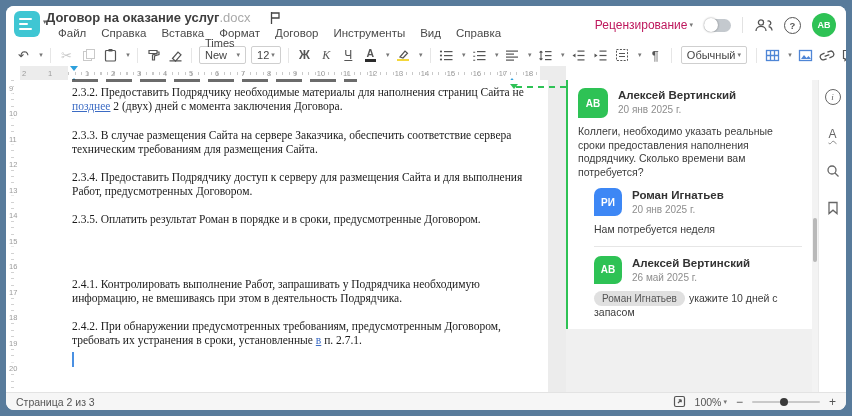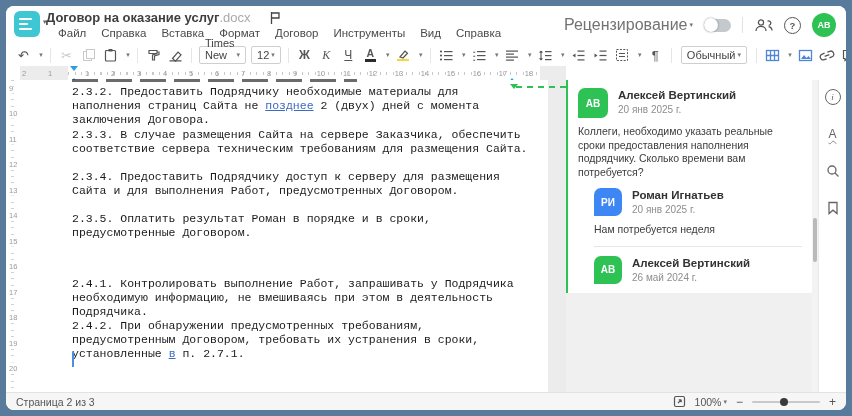--- a/index.html
+++ b/index.html
@@ -20,21 +20,21 @@
   .logo i:nth-child(2){width:9px;}
   .logo i:nth-child(3){width:13px;}
   .logo-caret{position:absolute;left:37px;top:12px;font-size:7px;color:#666;}
   .title-row{position:absolute;left:40px;top:4px;display:flex;align-items:center;font-size:13px;color:#3f3f3f;}
   .title-main{font-weight:bold;}
   .title-ext{color:#a9a9a9;}
   .flag-btn{margin-left:18px;display:flex;align-items:center;}
   .menu-row{position:absolute;left:52px;top:21px;display:flex;gap:15px;font-size:11.5px;color:#4a4a4a;}
   .menu-row span{cursor:default;}
   .header-right{position:absolute;right:10px;top:7px;display:flex;align-items:center;gap:11px;height:24px;}
-  .review-label{font-size:16px;color:#737373;}
+  .review-label{font-size:12px;color:#be185d;}
   .mini-caret{font-size:7px;color:#777;margin-left:2px;}
   .toggle{width:27px;height:13px;border-radius:7px;background:#c4c9ce;position:relative;}
   .toggle .knob{position:absolute;left:0;top:-0.5px;width:14px;height:14px;border-radius:50%;background:#fff;
         box-shadow:0 0 2px rgba(0,0,0,.45);}
   .hdr-sep{width:1px;height:16px;background:#e2e2e2;}
   .help-circle{width:15px;height:15px;border:1.3px solid #555;border-radius:50%;display:flex;align-items:center;
         justify-content:center;font-size:9.5px;color:#555;font-weight:bold;}
   .avatar-circle{width:24px;height:24px;border-radius:50%;background:#2ec255;color:#fff;font-size:9px;font-weight:bold;
         display:flex;align-items:center;justify-content:center;}
 
@@ -71,21 +71,21 @@
         background:repeating-linear-gradient(to bottom,#d2d2d2 0 1px,transparent 1px 6.4px);}
   .vnum{position:absolute;left:3px;transform:translateY(-50%);font-size:7.5px;color:#9a9a9a;background:#fff;padding:1px 0;}
   .tri{width:0;height:0;position:absolute;}
   .tri-first{left:64px;top:0;border:4.5px solid transparent;border-top:5.5px solid #2da0dc;}
   .tri-hang{left:64px;top:8px;border:4.5px solid transparent;border-bottom:5.5px solid #2da0dc;}
   .tri-right{left:502px;top:8px;border:4.5px solid transparent;border-bottom:5.5px solid #2da0dc;}
 
   
   .doc-page{position:absolute;top:74px;left:14px;width:528px;bottom:18px;background:#fff;}
   .doc-gap{position:absolute;top:74px;left:542px;width:18px;bottom:18px;background:#ececec;}
-  .doc-p{position:absolute;left:66px;width:462px;font-family:Liberation Mono, monospace;font-size:11.5px;
+  .doc-p{position:absolute;left:66px;width:462px;font-family:Liberation Serif, serif;font-size:11.5px;
         line-height:14px;color:#1b1b1b;text-align:left;}
   .ins{color:#3b6bc4;text-decoration:underline;}
   .caret-bar{position:absolute;left:66px;top:346px;width:2px;height:15px;background:#4a90e2;}
   .clip-line{position:absolute;left:66px;top:73px;width:285px;height:3px;overflow:hidden;
         background:repeating-linear-gradient(to right,#3a3a3a 0 26px,transparent 26px 34px);opacity:.75;}
   .anchor-line{position:absolute;left:510px;top:80px;width:50px;border-top:2px dashed #2ec255;}
   .anchor-tip{position:absolute;left:504px;top:78px;width:0;height:0;border:4px solid transparent;border-top:5px solid #2ec255;}
 
   
   .comments{position:absolute;left:560px;top:74px;width:246px;bottom:18px;background:#f0f0f0;}
@@ -420,22 +420,25 @@
         <div class="c-text">Нам потребуется неделя</div>
       </div>
 
       <div class="c-divider"></div>
 
       <div class="c-reply" style="margin-top:0">
         <div class="c-head">
           <span class="avatar-bubble av-green">АВ</span>
           <span>
             <div class="c-name">Алексей Вертинский</div>
-            <div class="c-date">26 май 2024 г.</div>
+            <div class="c-date">26 май 2025 г.</div>
           </span>
+        </div>
+        <div class="c-text">
+          <span class="mention-chip">Роман Игнатьев</span><span>укажите 10 дней с запасом</span>
         </div>
       </div>
 
     </div>
   </div>
   <div class="scroll-track">
     <span class="scroll-thumb" style="position:absolute;display:block"></span>
   </div>
 
   <div class="side">

